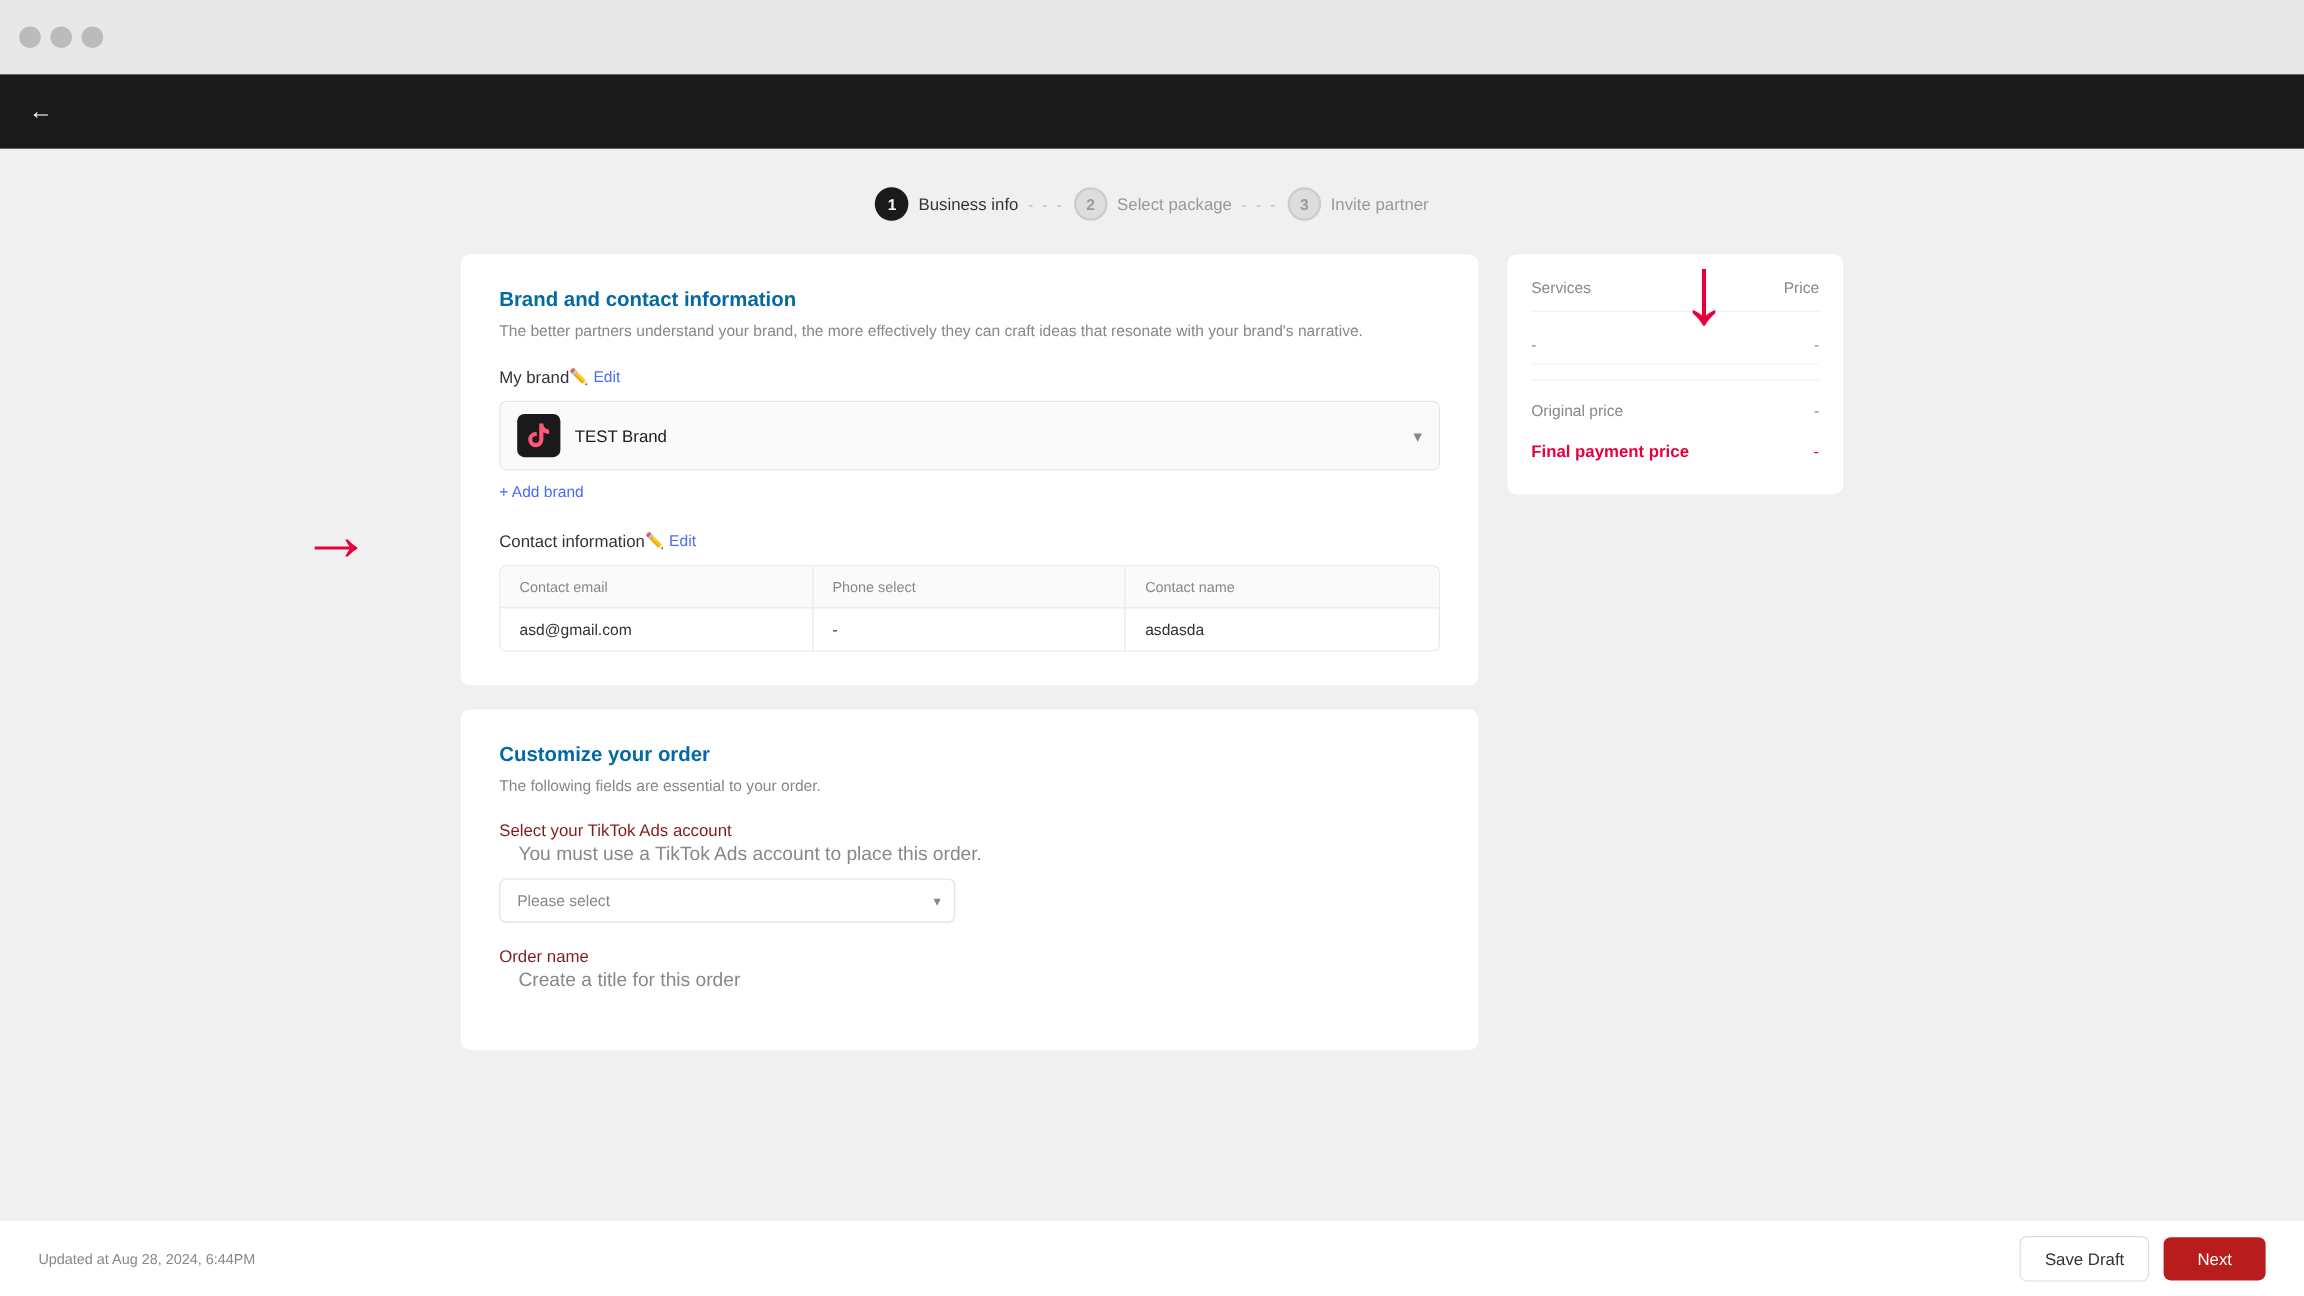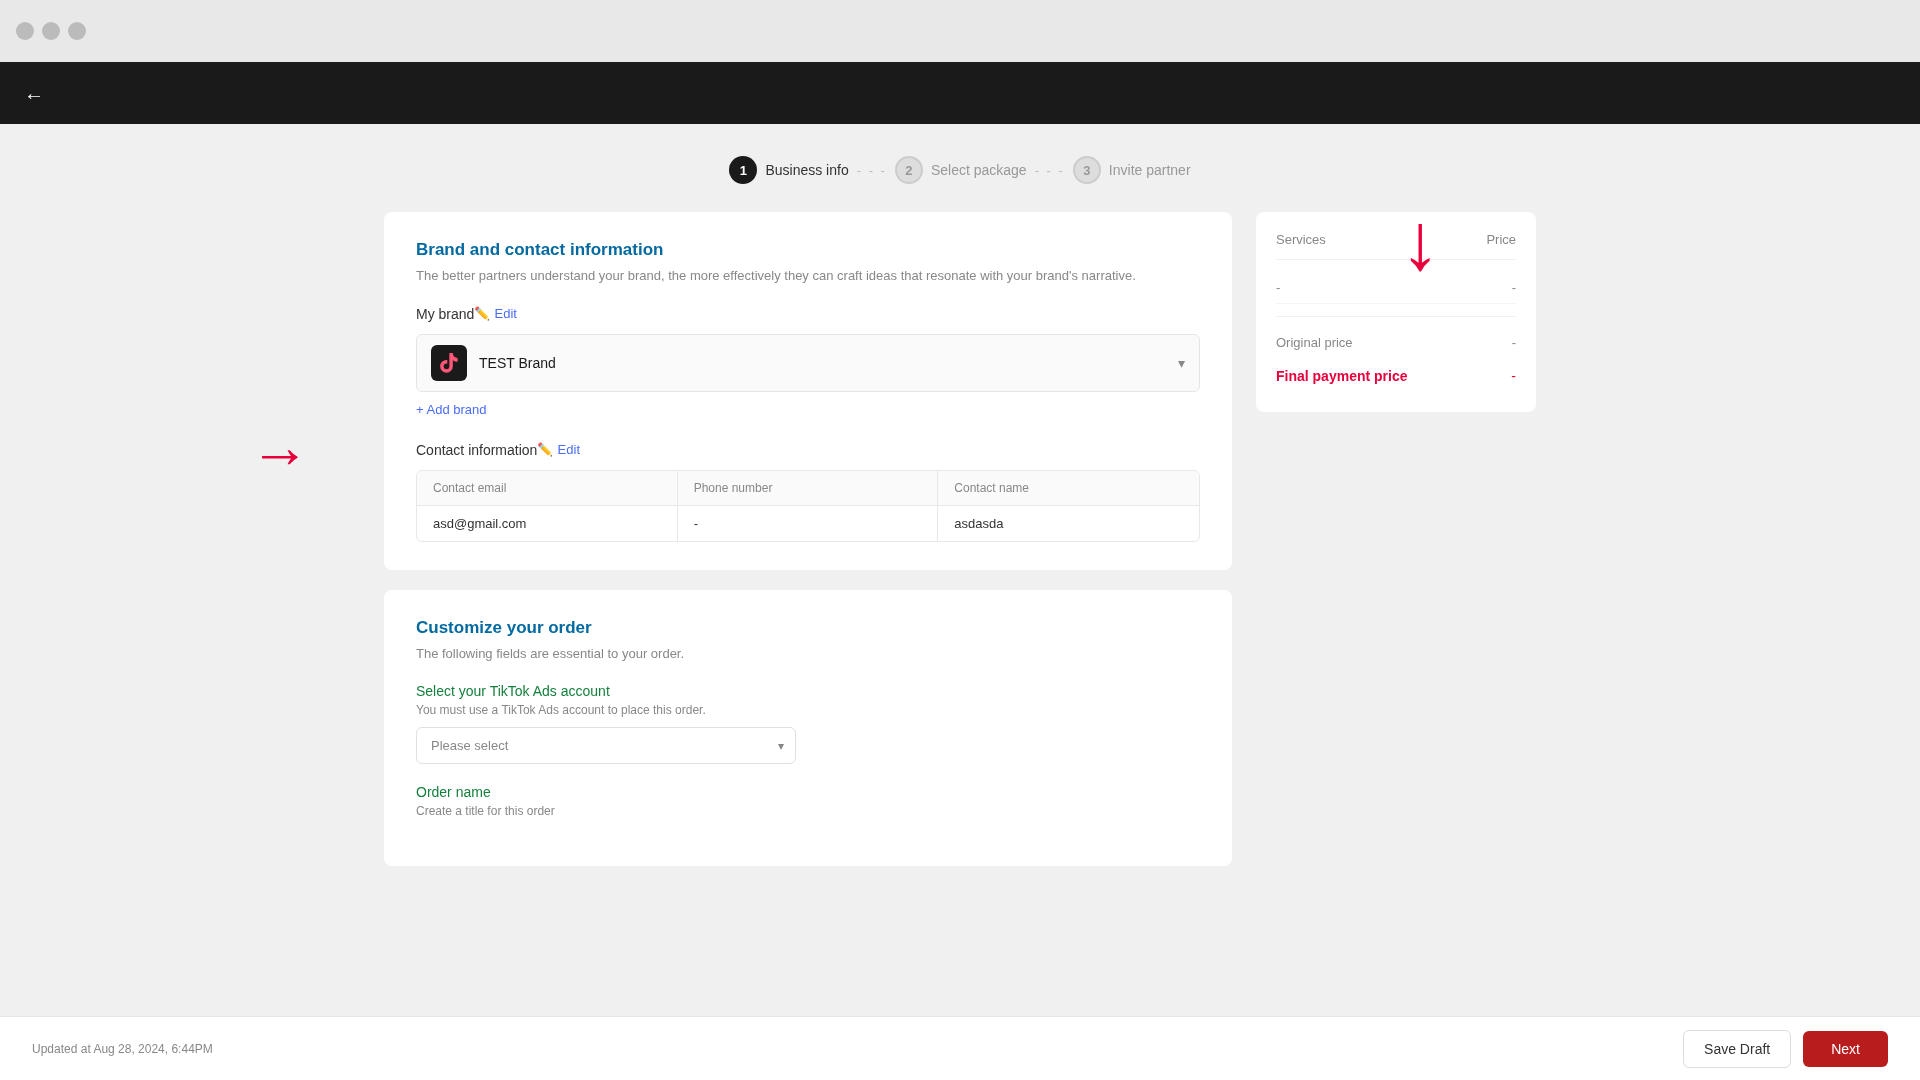--- a/index.html
+++ b/index.html
@@ -237,27 +237,28 @@
     }
     .contact-col-data:last-child { border-right: none; }
 
     
     .form-section {
       margin-bottom: 20px;
     }
     .form-label {
       font-size: 14px;
       font-weight: 500;
-      color: #15803d;
+      color: #7f1d1d;
       margin-bottom: 4px;
     }
     .form-sublabel {
-      font-size: 12px;
+      font-size: 16px;
       color: #888;
       margin-bottom: 10px;
+      margin-left: 16px;
     }
     .select-wrapper {
       position: relative;
       max-width: 380px;
     }
     .select-wrapper select {
       width: 100%;
       padding: 10px 14px;
       border: 1px solid #e0e0e0;
       border-radius: 6px;
@@ -483,21 +484,21 @@
           <span class="section-label">Contact information</span>
           <button class="edit-btn">
             <span class="edit-icon">✏️</span>
             <span>Edit</span>
           </button>
         </div>
 
         <div class="contact-table">
           <div class="contact-row-header">
             <div class="contact-col-header">Contact email</div>
-            <div class="contact-col-header">Phone number</div>
+            <div class="contact-col-header">Phone select</div>
             <div class="contact-col-header">Contact name</div>
           </div>
           <div class="contact-row-data">
             <div class="contact-col-data">asd@gmail.com</div>
             <div class="contact-col-data">-</div>
             <div class="contact-col-data">asdasda</div>
           </div>
         </div>
       </div>
 

